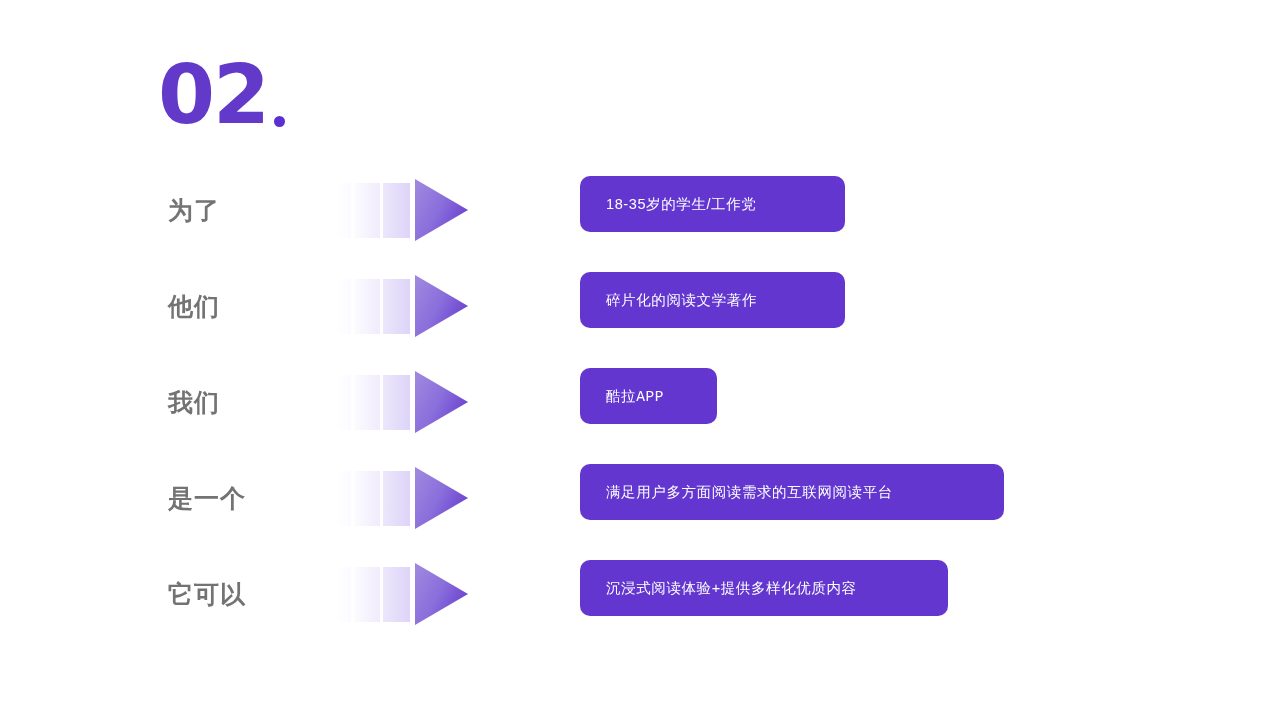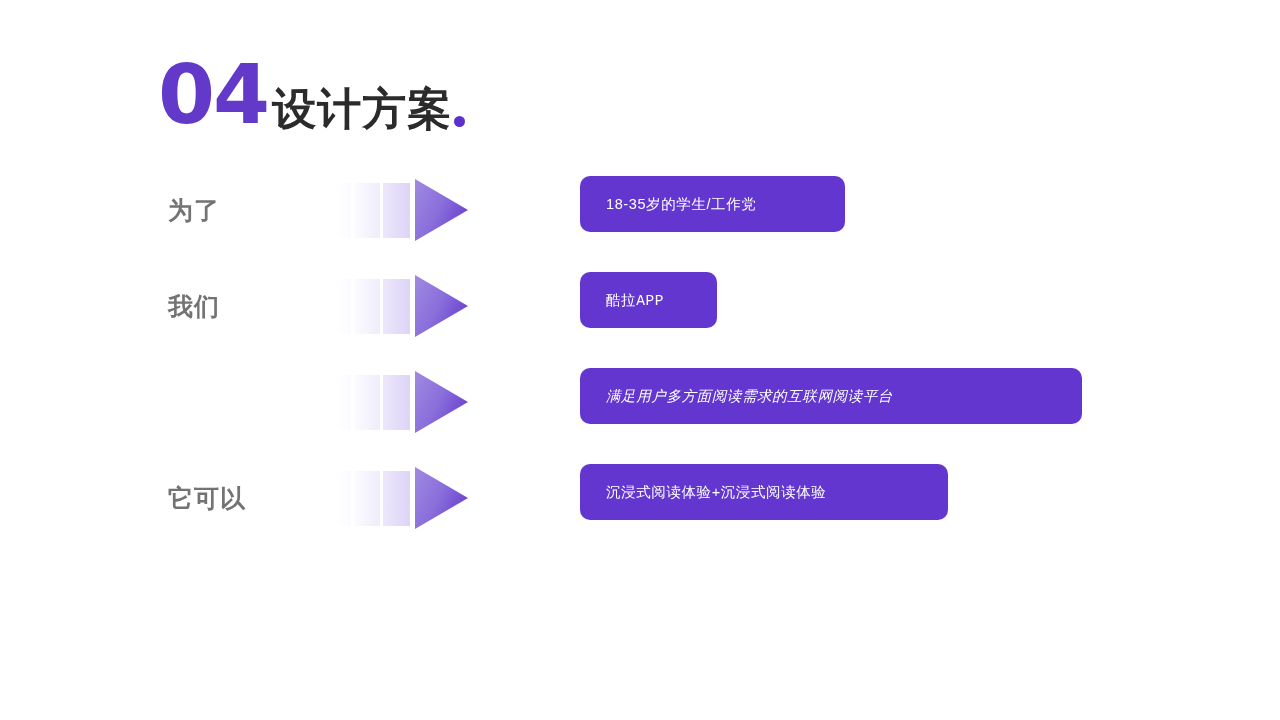--- a/index.html
+++ b/index.html
@@ -136,23 +136,22 @@
     font-size: 14.5px;
     font-weight: 400;
     letter-spacing: 0.6px;
     white-space: nowrap;
   }
 </style>
 </head>
 <body>
 
 <div class="slide-title">
-  <span class="title-number">04</span>
+  <span class="title-number">02</span>
   <span class="title-text-wrap">
-    <span class="title-text">设计方案</span>
     <span class="title-dot"></span>
   </span>
 </div>
 
 <div class="rows">
     <div class="row">
       <div class="row-label">为了</div>
       <div class="arrow-group">
         <div class="arrow-bar b1"></div>
         <div class="arrow-bar b2"></div>
@@ -168,20 +167,43 @@
           <polygon points="0,0 53,31 0,62" fill="url(#ag0)"></polygon>
         </svg>
       </div>
       <div class="box-area">
         <div class="pill" style="width: 265px;">
           <span class="pill-text">18-35岁的学生/工作党</span>
         </div>
       </div>
     </div>
     <div class="row">
+      <div class="row-label">他们</div>
+      <div class="arrow-group">
+        <div class="arrow-bar b1"></div>
+        <div class="arrow-bar b2"></div>
+        <div class="arrow-bar b3"></div>
+        <svg class="arrow-head" viewBox="0 0 53 62">
+          <defs>
+            <linearGradient id="ag1" x1="0" y1="0" x2="1" y2="0.6">
+              <stop offset="0%" stop-color="#a08ae0"></stop>
+              <stop offset="55%" stop-color="#8a6edb"></stop>
+              <stop offset="100%" stop-color="#6b42cf"></stop>
+            </linearGradient>
+          </defs>
+          <polygon points="0,0 53,31 0,62" fill="url(#ag1)"></polygon>
+        </svg>
+      </div>
+      <div class="box-area">
+        <div class="pill" style="width: 265px;">
+          <span class="pill-text">碎片化的阅读文学著作</span>
+        </div>
+      </div>
+    </div>
+    <div class="row">
       <div class="row-label">我们</div>
       <div class="arrow-group">
         <div class="arrow-bar b1"></div>
         <div class="arrow-bar b2"></div>
         <div class="arrow-bar b3"></div>
         <svg class="arrow-head" viewBox="0 0 53 62">
           <defs>
             <linearGradient id="ag2" x1="0" y1="0" x2="1" y2="0.6">
               <stop offset="0%" stop-color="#a08ae0"></stop>
               <stop offset="55%" stop-color="#8a6edb"></stop>
@@ -191,37 +213,38 @@
           <polygon points="0,0 53,31 0,62" fill="url(#ag2)"></polygon>
         </svg>
       </div>
       <div class="box-area">
         <div class="pill" style="width: 137px; font-family: Liberation Mono, monospace;">
           <span class="pill-text">酷拉APP</span>
         </div>
       </div>
     </div>
     <div class="row">
+      <div class="row-label">是一个</div>
       <div class="arrow-group">
         <div class="arrow-bar b1"></div>
         <div class="arrow-bar b2"></div>
         <div class="arrow-bar b3"></div>
         <svg class="arrow-head" viewBox="0 0 53 62">
           <defs>
             <linearGradient id="ag3" x1="0" y1="0" x2="1" y2="0.6">
               <stop offset="0%" stop-color="#a08ae0"></stop>
               <stop offset="55%" stop-color="#8a6edb"></stop>
               <stop offset="100%" stop-color="#6b42cf"></stop>
             </linearGradient>
           </defs>
           <polygon points="0,0 53,31 0,62" fill="url(#ag3)"></polygon>
         </svg>
       </div>
       <div class="box-area">
-        <div class="pill" style="width: 502px; font-style: italic;">
+        <div class="pill" style="width: 424px;">
           <span class="pill-text">满足用户多方面阅读需求的互联网阅读平台</span>
         </div>
       </div>
     </div>
     <div class="row">
       <div class="row-label">它可以</div>
       <div class="arrow-group">
         <div class="arrow-bar b1"></div>
         <div class="arrow-bar b2"></div>
         <div class="arrow-bar b3"></div>
@@ -231,17 +254,17 @@
               <stop offset="0%" stop-color="#a08ae0"></stop>
               <stop offset="55%" stop-color="#8a6edb"></stop>
               <stop offset="100%" stop-color="#6b42cf"></stop>
             </linearGradient>
           </defs>
           <polygon points="0,0 53,31 0,62" fill="url(#ag4)"></polygon>
         </svg>
       </div>
       <div class="box-area">
         <div class="pill" style="width: 368px;">
-          <span class="pill-text">沉浸式阅读体验+沉浸式阅读体验</span>
+          <span class="pill-text">沉浸式阅读体验+提供多样化优质内容</span>
         </div>
       </div>
     </div>
   </div>
 
 </body></html>

